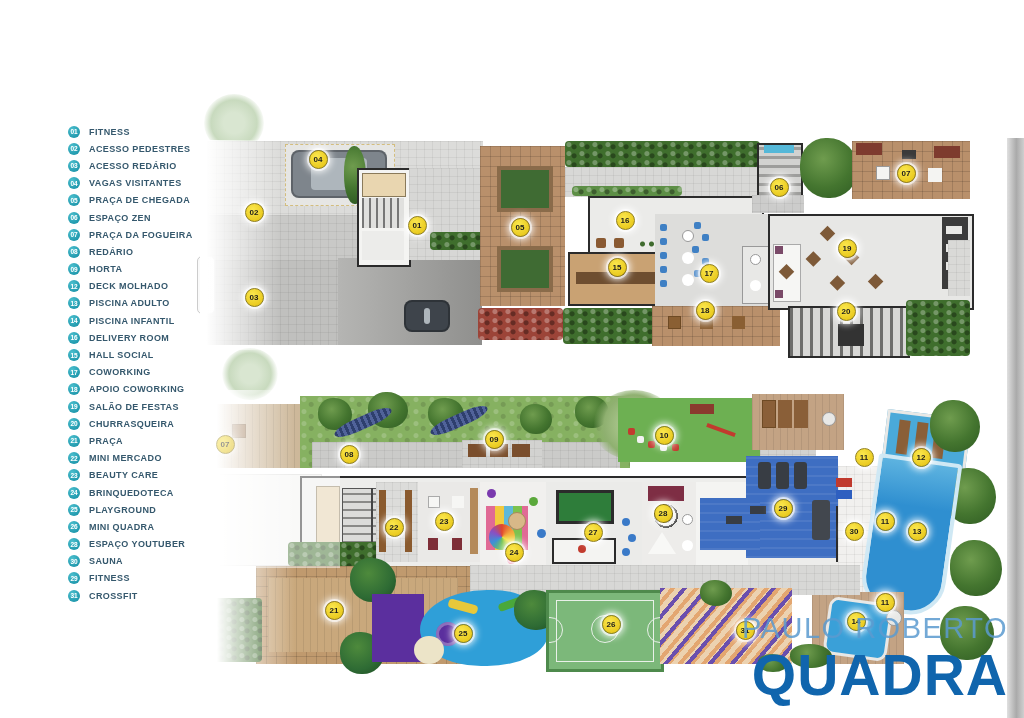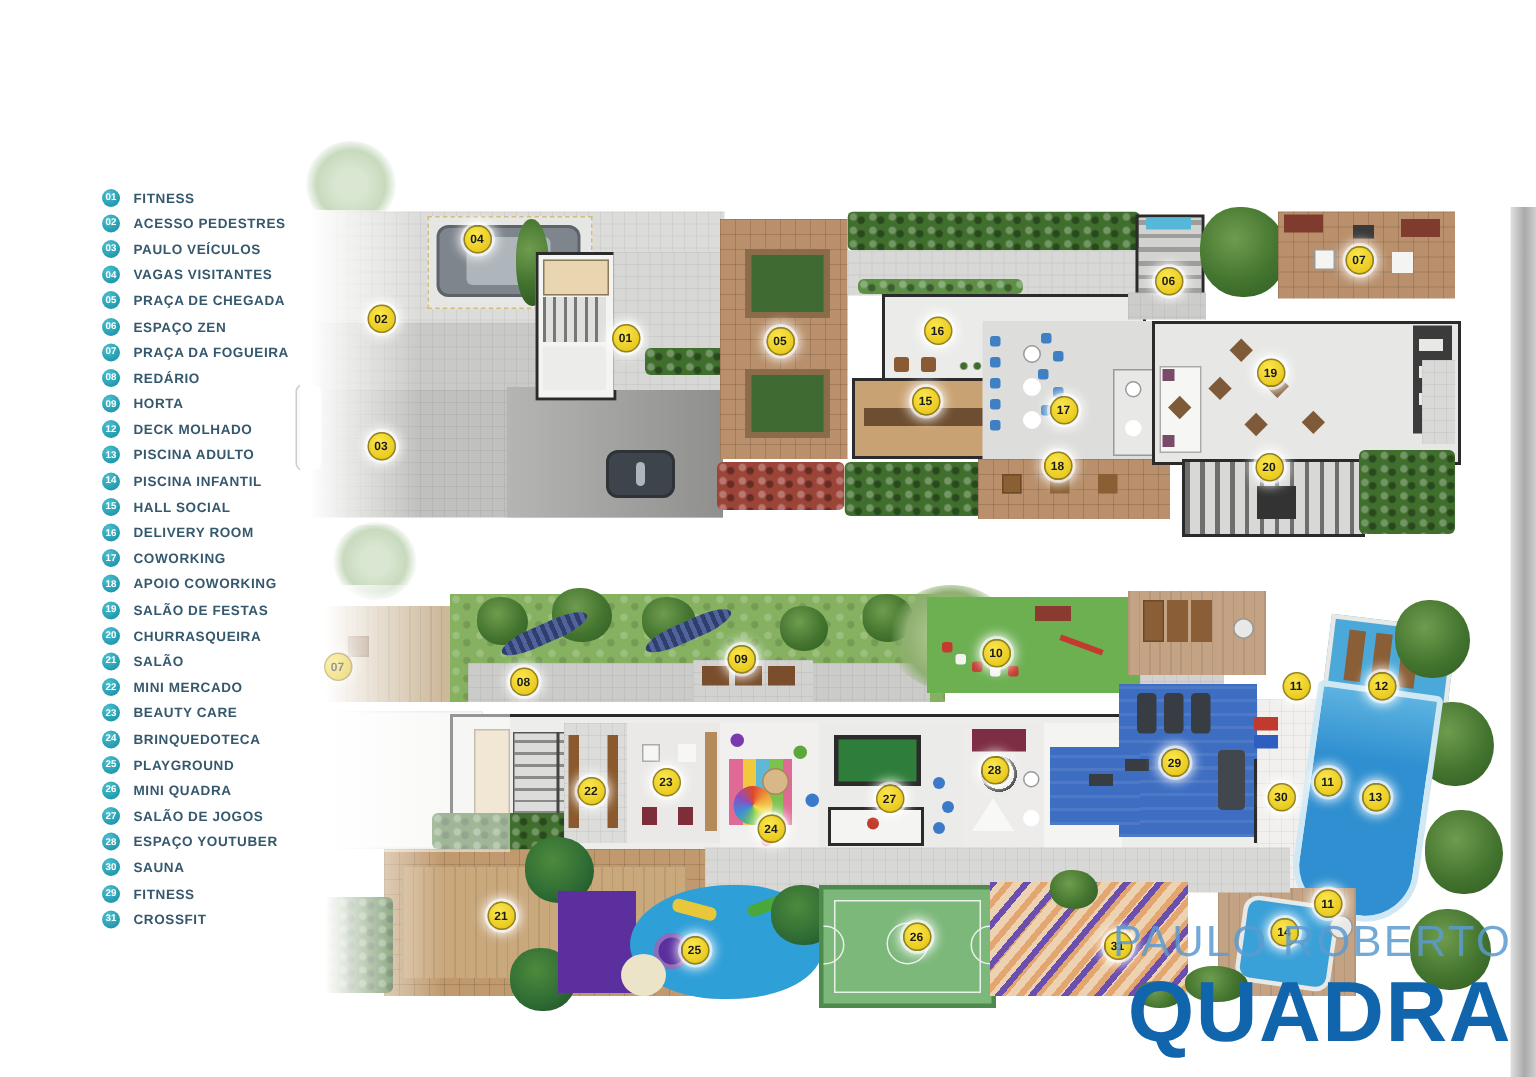--- a/index.html
+++ b/index.html
@@ -81,21 +81,21 @@
       <div class="lg-row">
         <span class="lg-num">01</span>
         <span class="lg-label">FITNESS</span>
       </div>
       <div class="lg-row">
         <span class="lg-num">02</span>
         <span class="lg-label">ACESSO PEDESTRES</span>
       </div>
       <div class="lg-row">
         <span class="lg-num">03</span>
-        <span class="lg-label">PAULO VEÍCULOS</span>
+        <span class="lg-label">ACESSO REDÁRIO</span>
       </div>
       <div class="lg-row">
         <span class="lg-num">04</span>
         <span class="lg-label">VAGAS VISITANTES</span>
       </div>
       <div class="lg-row">
         <span class="lg-num">05</span>
         <span class="lg-label">PRAÇA DE CHEGADA</span>
       </div>
       <div class="lg-row">
@@ -120,70 +120,66 @@
       </div>
       <div class="lg-row">
         <span class="lg-num">13</span>
         <span class="lg-label">PISCINA ADULTO</span>
       </div>
       <div class="lg-row">
         <span class="lg-num">14</span>
         <span class="lg-label">PISCINA INFANTIL</span>
       </div>
       <div class="lg-row">
+        <span class="lg-num">16</span>
+        <span class="lg-label">DELIVERY ROOM</span>
+      </div>
+      <div class="lg-row">
         <span class="lg-num">15</span>
         <span class="lg-label">HALL SOCIAL</span>
       </div>
       <div class="lg-row">
-        <span class="lg-num">16</span>
-        <span class="lg-label">DELIVERY ROOM</span>
-      </div>
-      <div class="lg-row">
         <span class="lg-num">17</span>
         <span class="lg-label">COWORKING</span>
       </div>
       <div class="lg-row">
         <span class="lg-num">18</span>
         <span class="lg-label">APOIO COWORKING</span>
       </div>
       <div class="lg-row">
         <span class="lg-num">19</span>
         <span class="lg-label">SALÃO DE FESTAS</span>
       </div>
       <div class="lg-row">
         <span class="lg-num">20</span>
         <span class="lg-label">CHURRASQUEIRA</span>
       </div>
       <div class="lg-row">
         <span class="lg-num">21</span>
-        <span class="lg-label">SALÃO</span>
+        <span class="lg-label">PRAÇA</span>
       </div>
       <div class="lg-row">
         <span class="lg-num">22</span>
         <span class="lg-label">MINI MERCADO</span>
       </div>
       <div class="lg-row">
         <span class="lg-num">23</span>
         <span class="lg-label">BEAUTY CARE</span>
       </div>
       <div class="lg-row">
         <span class="lg-num">24</span>
         <span class="lg-label">BRINQUEDOTECA</span>
       </div>
       <div class="lg-row">
         <span class="lg-num">25</span>
         <span class="lg-label">PLAYGROUND</span>
       </div>
       <div class="lg-row">
         <span class="lg-num">26</span>
         <span class="lg-label">MINI QUADRA</span>
-      </div>
-      <div class="lg-row">
-        <span class="lg-num">27</span>
-        <span class="lg-label">SALÃO DE JOGOS</span>
       </div>
       <div class="lg-row">
         <span class="lg-num">28</span>
         <span class="lg-label">ESPAÇO YOUTUBER</span>
       </div>
       <div class="lg-row">
         <span class="lg-num">30</span>
         <span class="lg-label">SAUNA</span>
       </div>
       <div class="lg-row">

